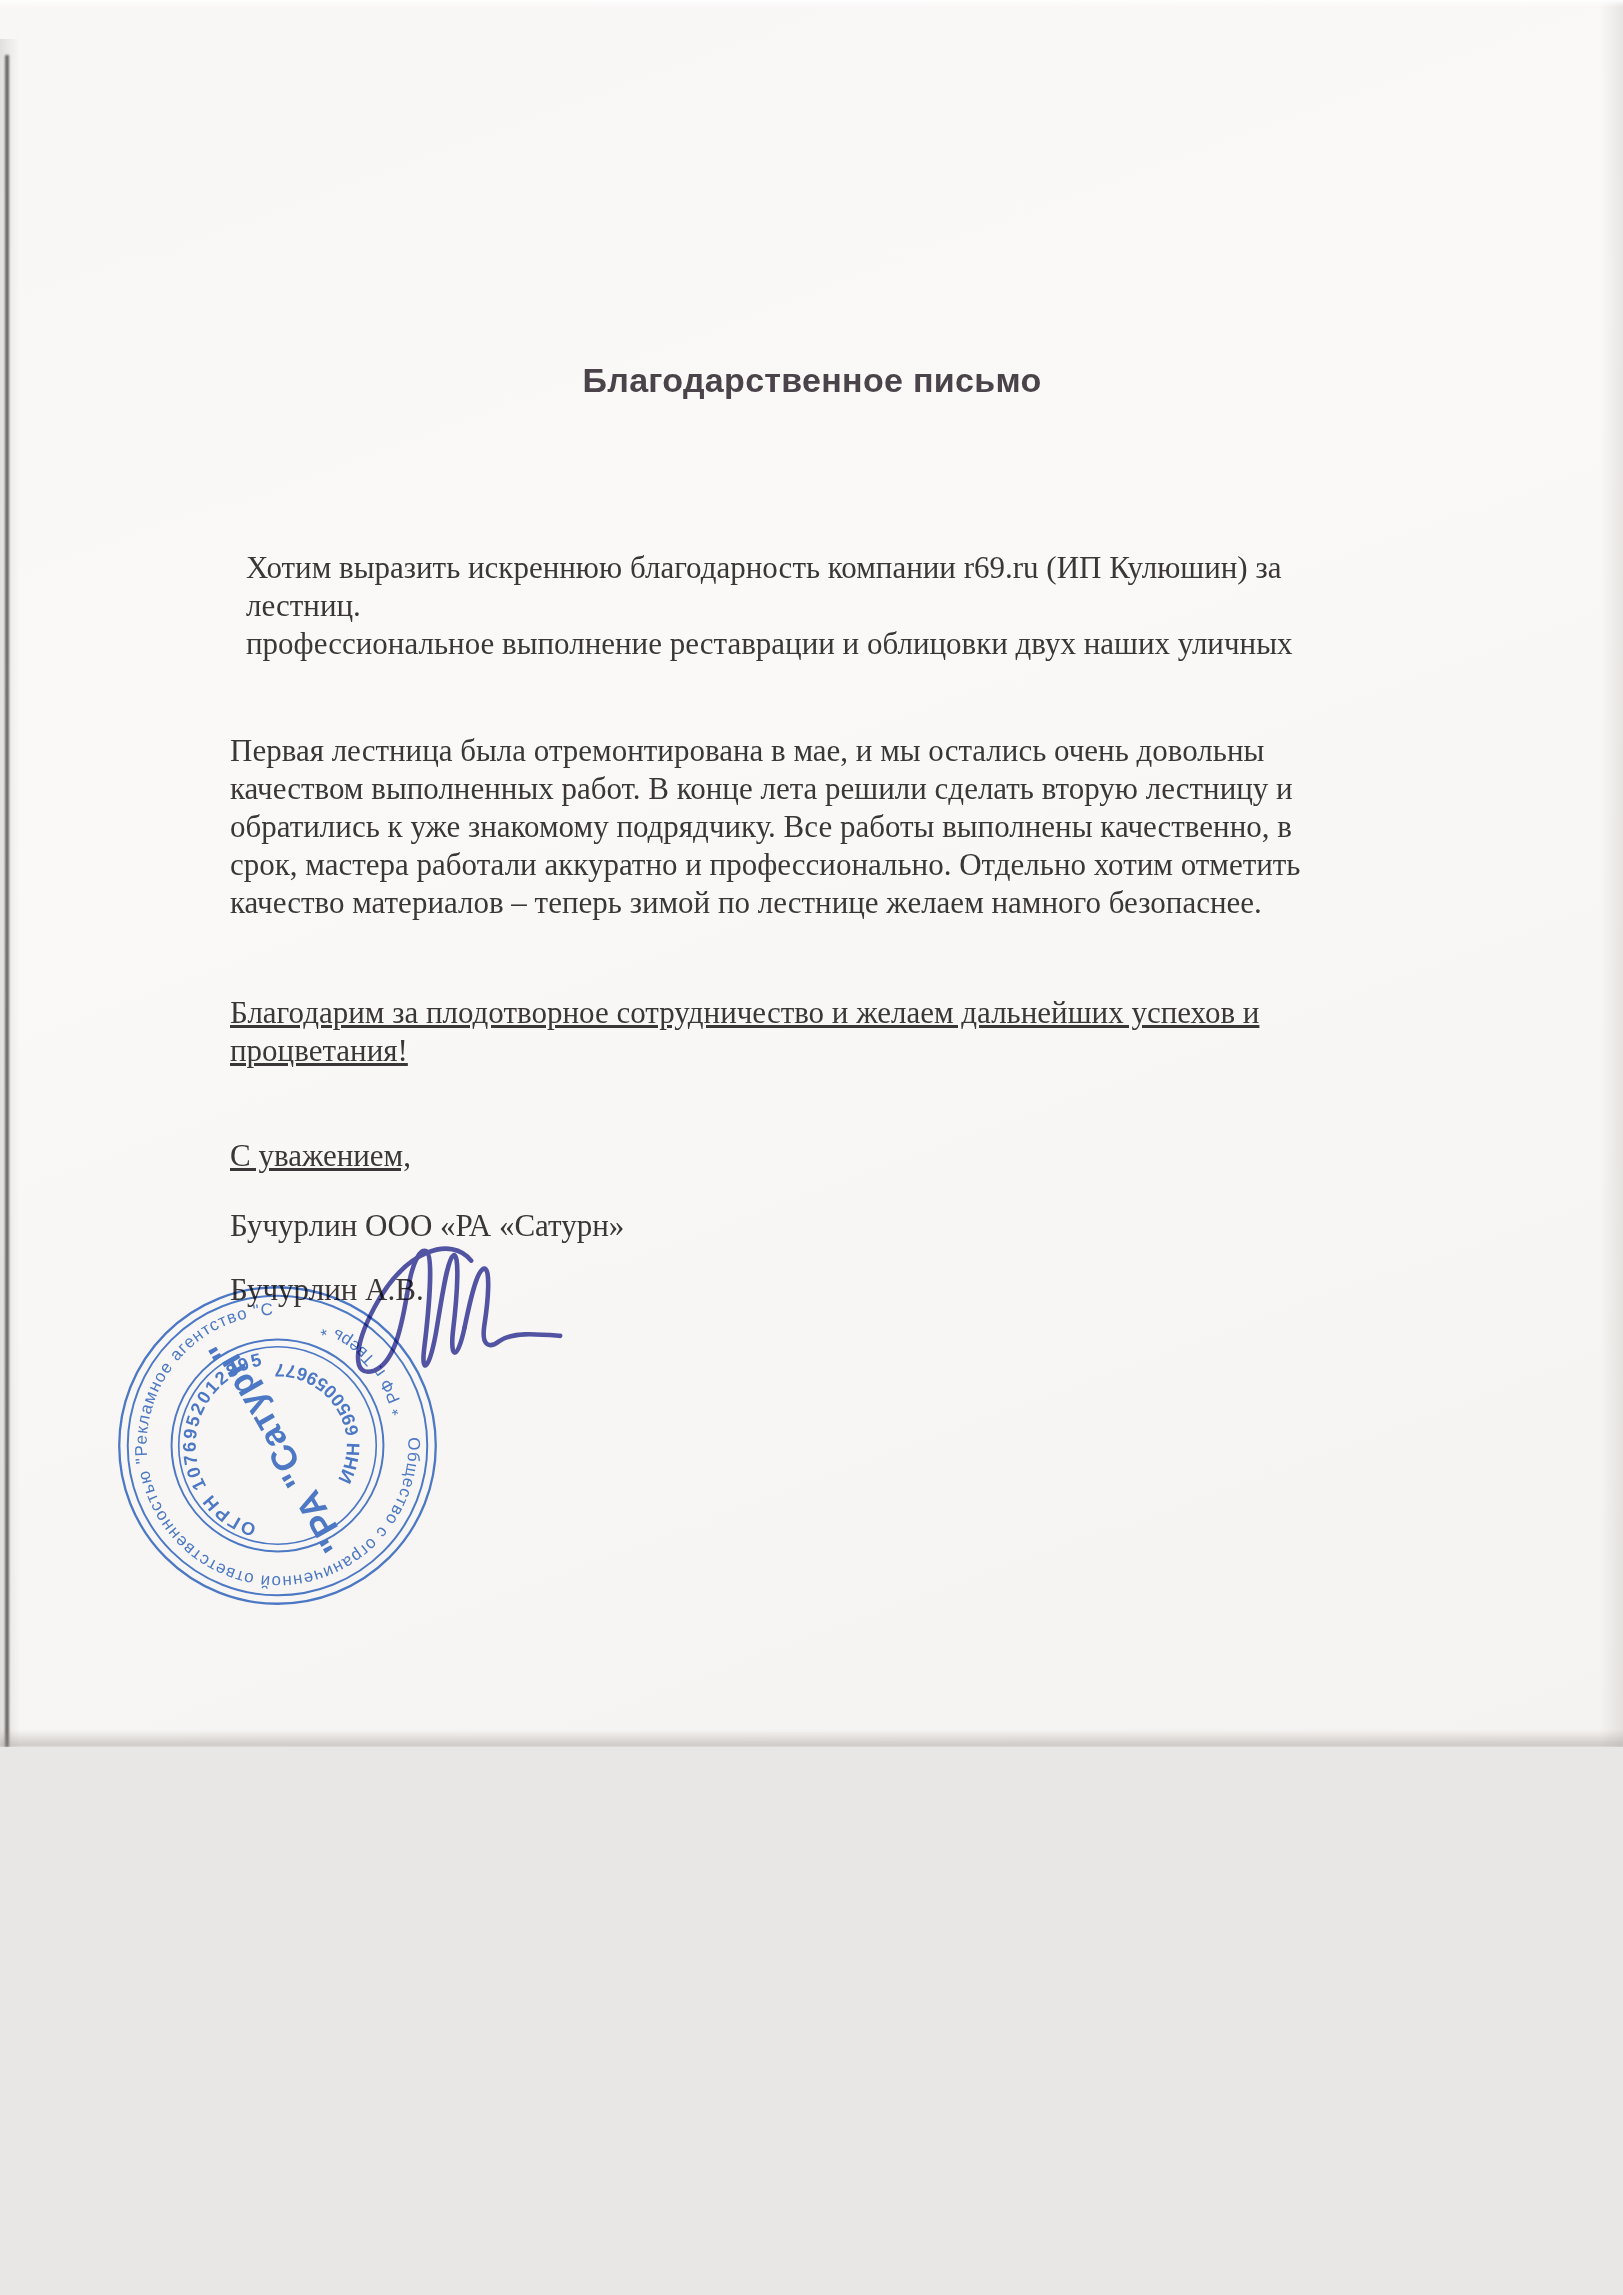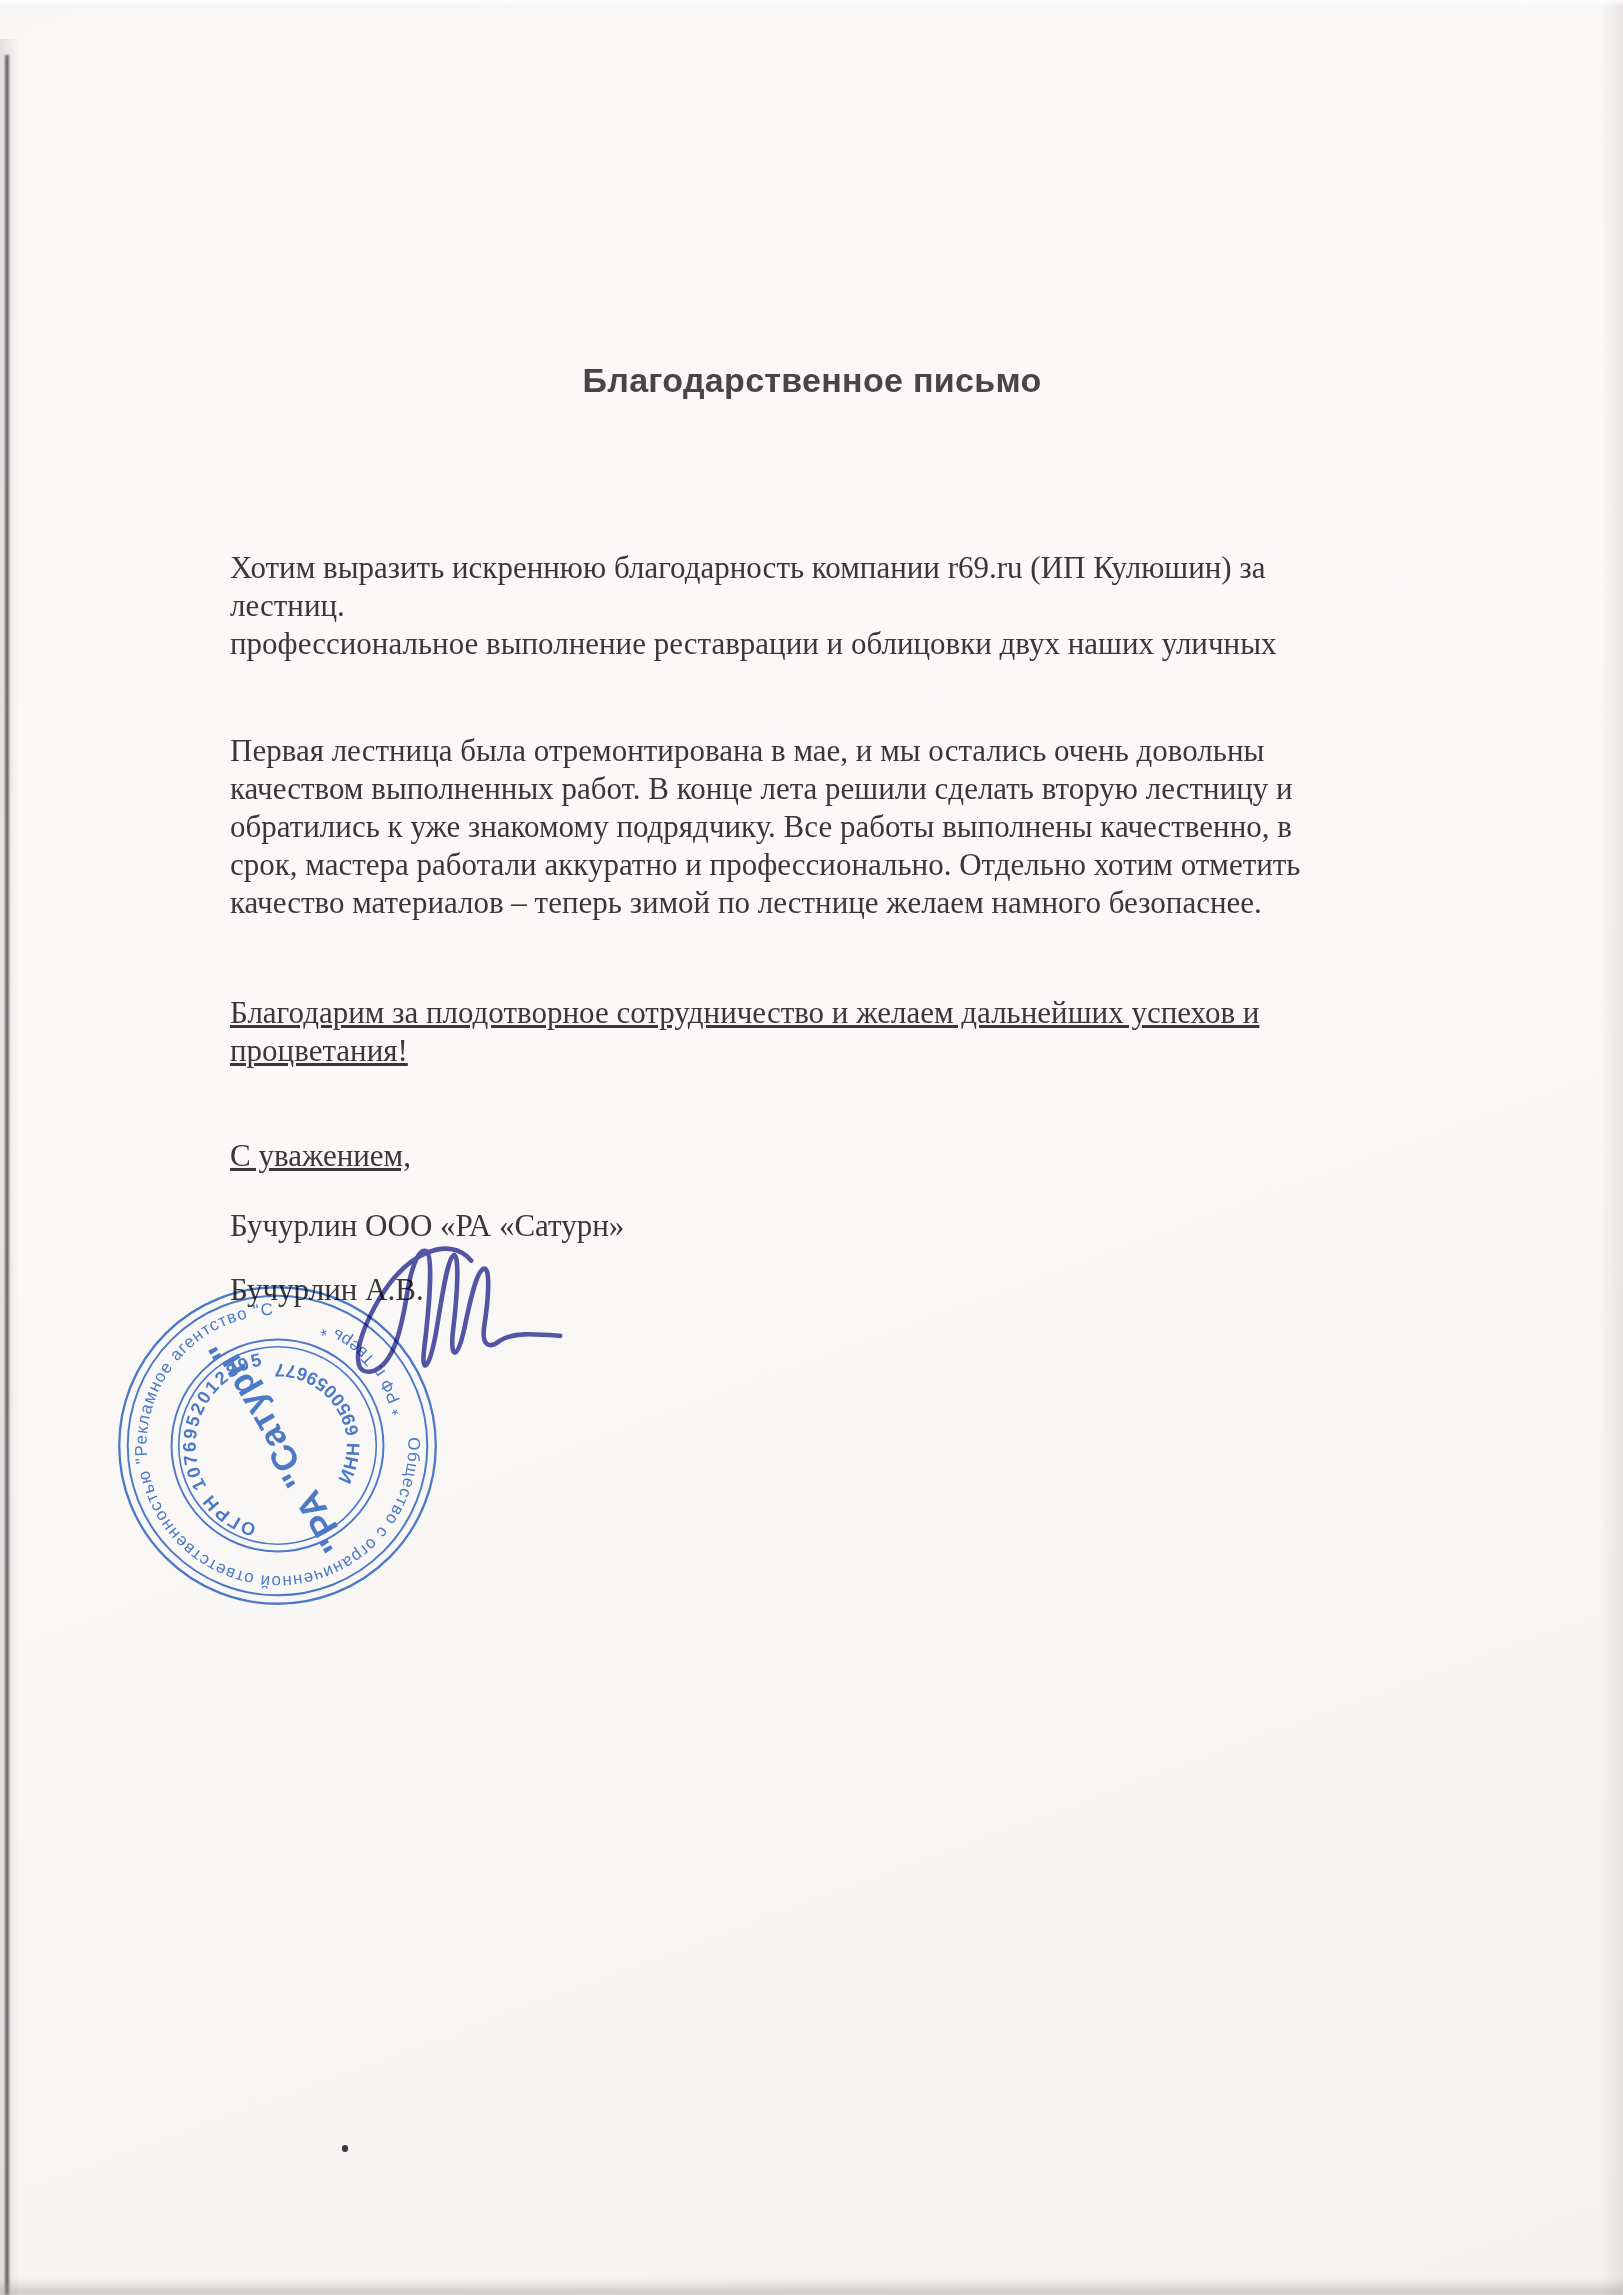--- a/index.html
+++ b/index.html
@@ -1,18 +1,18 @@
 <!DOCTYPE html>
 <html style="font-size:10.5px"><head>
 <meta charset="utf-8">
 <style>
   html,body{margin:0;padding:0;background:#e9e7e5;}
   .page{
     position:relative;
-    width:1624px;height:2295px;
+    width:1624px;height:1747px;
     background:linear-gradient(160deg,#f9f7f6 0%,#fbf9f8 38%,#f7f5f3 78%,#f5f3f1 100%);
     overflow:hidden;
     font-family:"Liberation Serif", serif;
   }
   
   .scan-left-line{
     position:absolute;left:4.6px;top:55px;bottom:0;width:4.6px;
     background:#454443;filter:blur(1px);opacity:.8;
   }
   .scan-left-soft{
@@ -34,21 +34,21 @@
   }
   .title{
     position:absolute;left:0;right:0;top:361px;
     text-align:center;
     font-family:"Liberation Sans", sans-serif;
     font-weight:bold;font-size:34px;color:#4a444a;
     letter-spacing:0.3px;
   }
   .bodytext{position:absolute;left:230px;width:1178px;color:#3b3637;}
   .line{font-size:31px;line-height:38px;white-space:nowrap;}
-  .p1{top:549px;} .p2{top:732px;} .p3{top:994px;text-decoration:underline;}
+  .p1{top:549px;margin-left:16px;} .p2{top:732px;} .p3{top:994px;text-decoration:underline;}
   .closing-line{position:absolute;left:230px;font-size:31px;color:#3b3637;white-space:nowrap;}
   .salut{top:1138px;text-decoration:underline;} .role{top:1208px;} .person{top:1272px;}
   .stamp-svg{
     position:absolute;left:114px;top:1282px;width:327px;height:327px;
     mix-blend-mode:multiply;opacity:.9;
   }
   .sig-svg{
     position:absolute;left:314px;top:1229px;width:275px;height:164px;
     mix-blend-mode:multiply;opacity:.95;
   }

